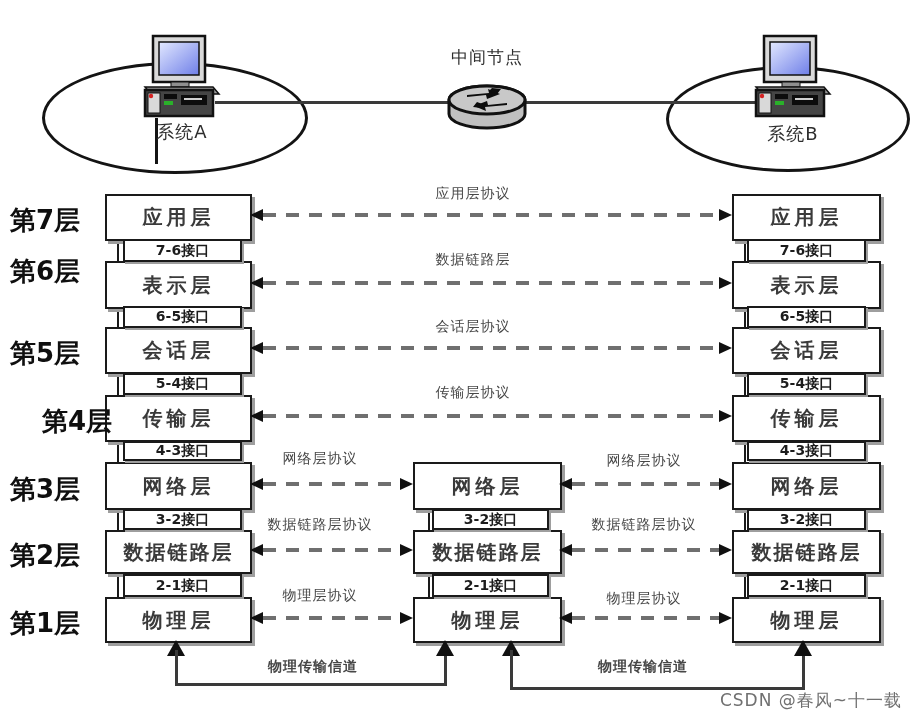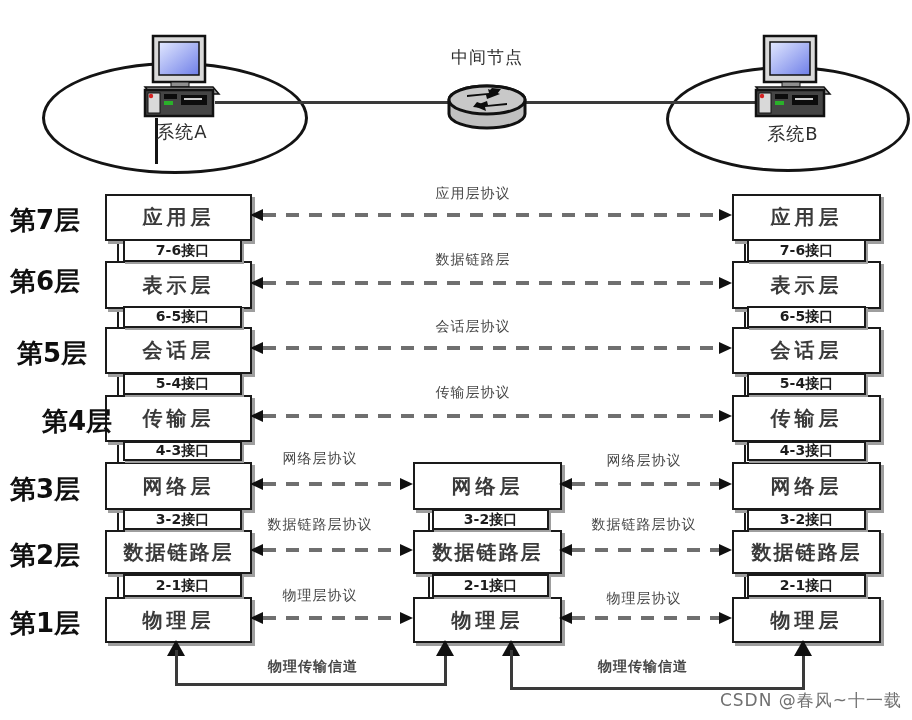--- a/index.html
+++ b/index.html
@@ -139,22 +139,22 @@
   <div class="ibox" style="left:432px; top:574px; width:113px; height:19px;">2-1接口</div>
 
   <div class="ibox" style="left:747px; top:239px; width:115px; height:19px;">7-6接口</div>
   <div class="ibox" style="left:747px; top:306px; width:115px; height:18px;">6-5接口</div>
   <div class="ibox" style="left:747px; top:373px; width:115px; height:18px;">5-4接口</div>
   <div class="ibox" style="left:747px; top:441px; width:115px; height:16px;">4-3接口</div>
   <div class="ibox" style="left:747px; top:509px; width:115px; height:17px;">3-2接口</div>
   <div class="ibox" style="left:747px; top:574px; width:115px; height:19px;">2-1接口</div>
 
   <div class="numlbl" style="left:10px; top:203px;">第7层</div>
-  <div class="numlbl" style="left:10px; top:264px;text-align:center;">第6层</div>
-  <div class="numlbl" style="left:17px; top:336px;">第5层</div>
+  <div class="numlbl" style="left:10px; top:254px;text-align:center;">第6层</div>
+  <div class="numlbl" style="left:10px; top:336px;">第5层</div>
   <div class="numlbl" style="left:10px; top:404px;margin-left:32px;">第4层</div>
   <div class="numlbl" style="left:10px; top:472px;">第3层</div>
   <div class="numlbl" style="left:10px; top:538px;text-align:center;">第2层</div>
   <div class="numlbl" style="left:10px; top:606px;">第1层</div>
 
   <div class="dash" style="left:263px; top:213px; width:456px;"></div>
   <div class="ah ah-l" style="left:250px; top:209px;"></div>
   <div class="ah ah-r" style="left:719px; top:209px;"></div>
 
   <div class="dash" style="left:263px; top:281px; width:456px;"></div>

